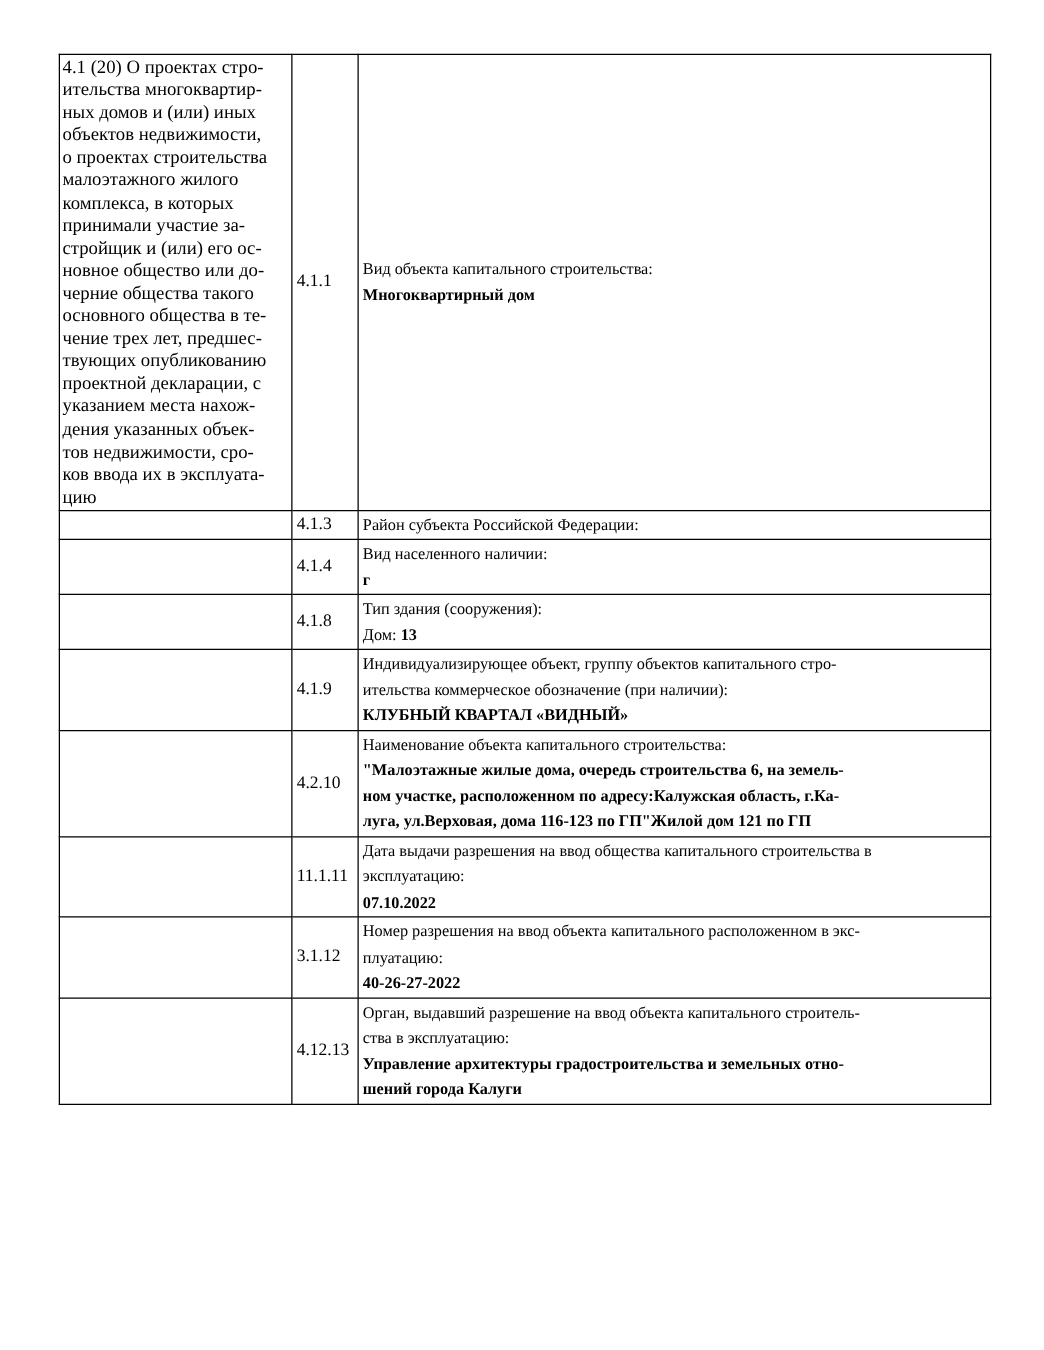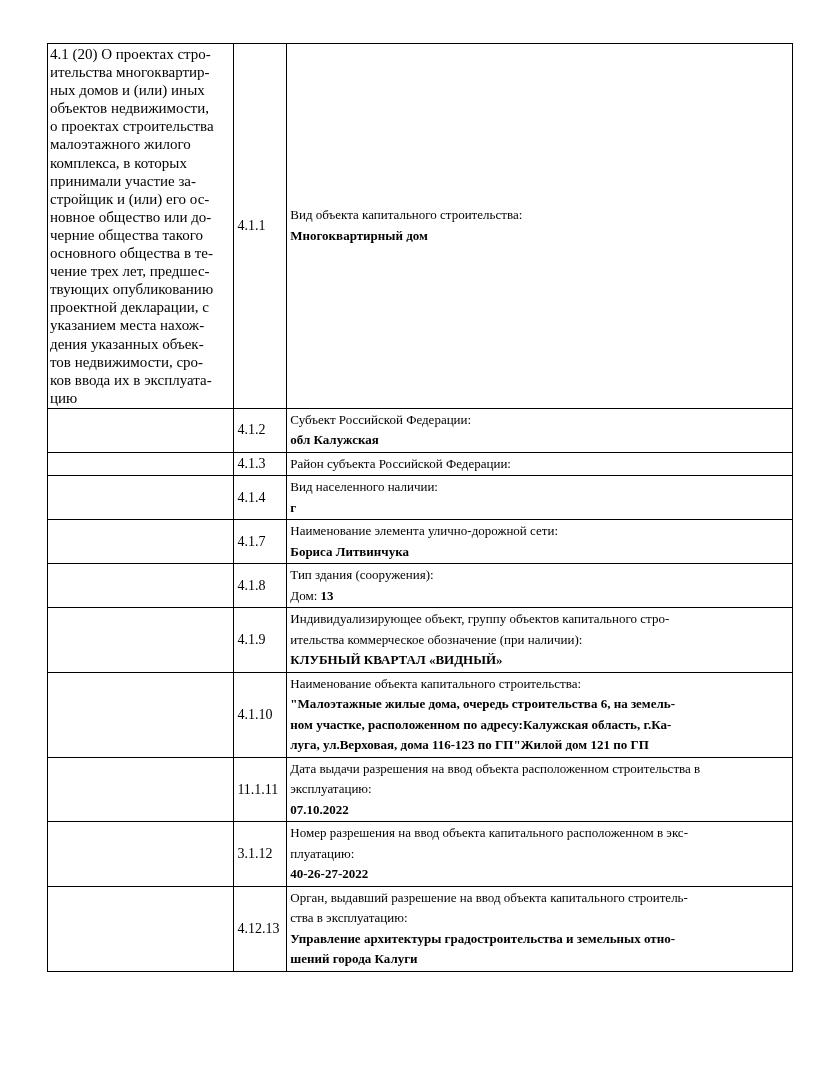--- a/index.html
+++ b/index.html
@@ -81,28 +81,20 @@
 ков ввода их в эксплуата-
 цию</div>
       </td>
       <td class="num">4.1.1</td>
       <td class="val">
         <div class="pre">Вид объекта капитального строительства:</div>
         <div class="pre"><span></span><span class="bold">Многоквартирный дом</span></div>
       </td>
     </tr>
 
-    <tr>
-      <td class="left"></td>
-      <td class="num">4.1.2</td>
-      <td class="val">
-        <div class="pre">Субъект Российской Федерации:</div>
-        <div class="pre"><span></span><span class="bold">обл Калужская</span></div>
-      </td>
-    </tr>
 
     <tr>
       <td class="left"></td>
       <td class="num">4.1.3</td>
       <td class="val">
         <div class="pre">Район субъекта Российской Федерации:</div>
         <div class="pre"><span></span><span class="bold"></span></div>
       </td>
     </tr>
 
@@ -110,28 +102,20 @@
       <td class="left"></td>
       <td class="num">4.1.4</td>
       <td class="val">
         <div class="pre">Вид населенного наличии:</div>
         <div class="pre"><span></span><span class="bold">г</span></div>
       </td>
     </tr>
 
 
 
-    <tr>
-      <td class="left"></td>
-      <td class="num">4.1.7</td>
-      <td class="val">
-        <div class="pre">Наименование элемента улично-дорожной сети:</div>
-        <div class="pre"><span></span><span class="bold">Бориса Литвинчука</span></div>
-      </td>
-    </tr>
 
     <tr>
       <td class="left"></td>
       <td class="num">4.1.8</td>
       <td class="val">
         <div class="pre">Тип здания (сооружения):</div>
         <div class="pre"><span>Дом: </span><span class="bold">13</span></div>
       </td>
     </tr>
 
@@ -140,34 +124,34 @@
       <td class="num">4.1.9</td>
       <td class="val">
         <div class="pre">Индивидуализирующее объект, группу объектов капитального стро-
 ительства коммерческое обозначение (при наличии):</div>
         <div class="pre"><span></span><span class="bold">КЛУБНЫЙ КВАРТАЛ «ВИДНЫЙ»</span></div>
       </td>
     </tr>
 
     <tr>
       <td class="left"></td>
-      <td class="num">4.1.10</td>
+      <td class="num">4.2.10</td>
       <td class="val">
         <div class="pre">Наименование объекта капитального строительства:</div>
         <div class="pre"><span></span><span class="bold">"Малоэтажные жилые дома, очередь строительства 6, на земель-
 ном участке, расположенном по адресу:Калужская область, г.Ка-
 луга, ул.Верховая, дома 116-123 по ГП"Жилой дом 121 по ГП</span></div>
       </td>
     </tr>
 
     <tr>
       <td class="left"></td>
       <td class="num">11.1.11</td>
       <td class="val">
-        <div class="pre">Дата выдачи разрешения на ввод объекта расположенном строительства в
+        <div class="pre">Дата выдачи разрешения на ввод общества капитального строительства в
 эксплуатацию:</div>
         <div class="pre"><span></span><span class="bold">07.10.2022</span></div>
       </td>
     </tr>
 
     <tr>
       <td class="left"></td>
       <td class="num">3.1.12</td>
       <td class="val">
         <div class="pre">Номер разрешения на ввод объекта капитального расположенном в экс-

